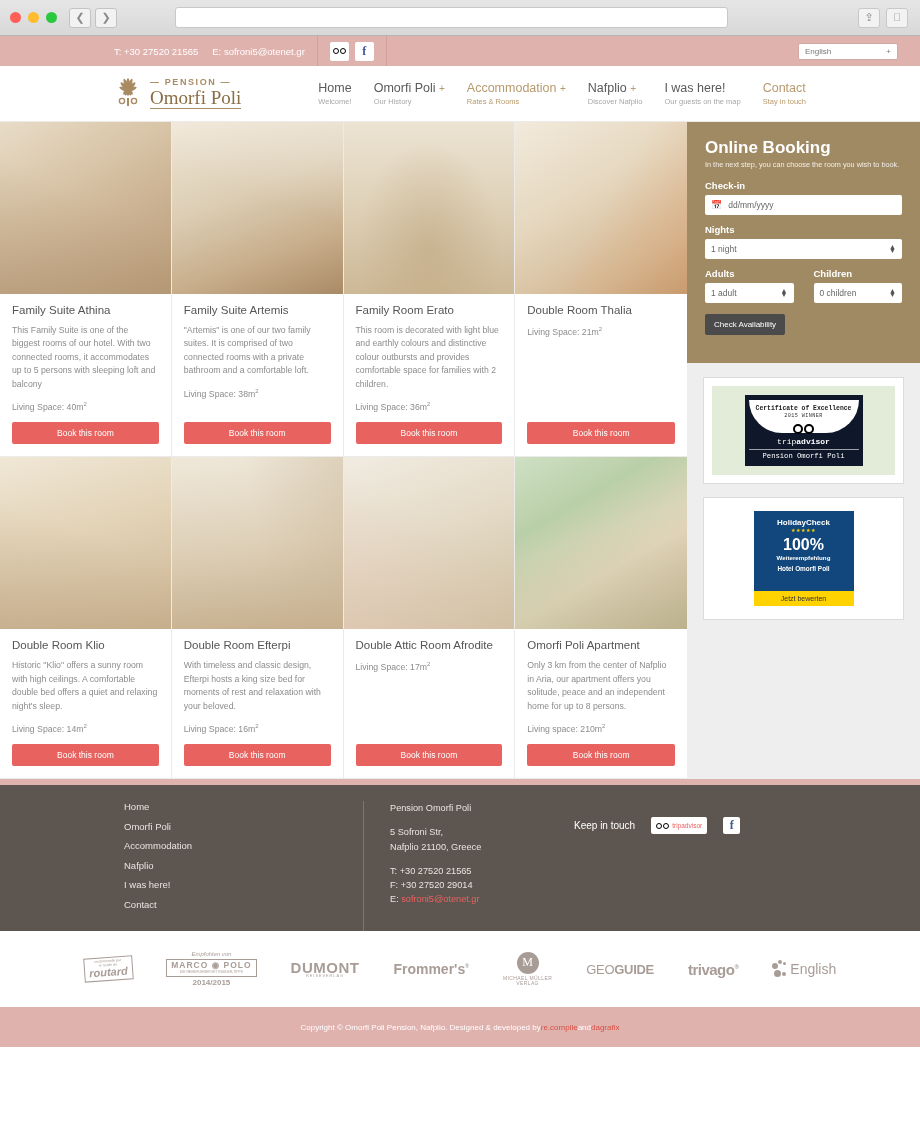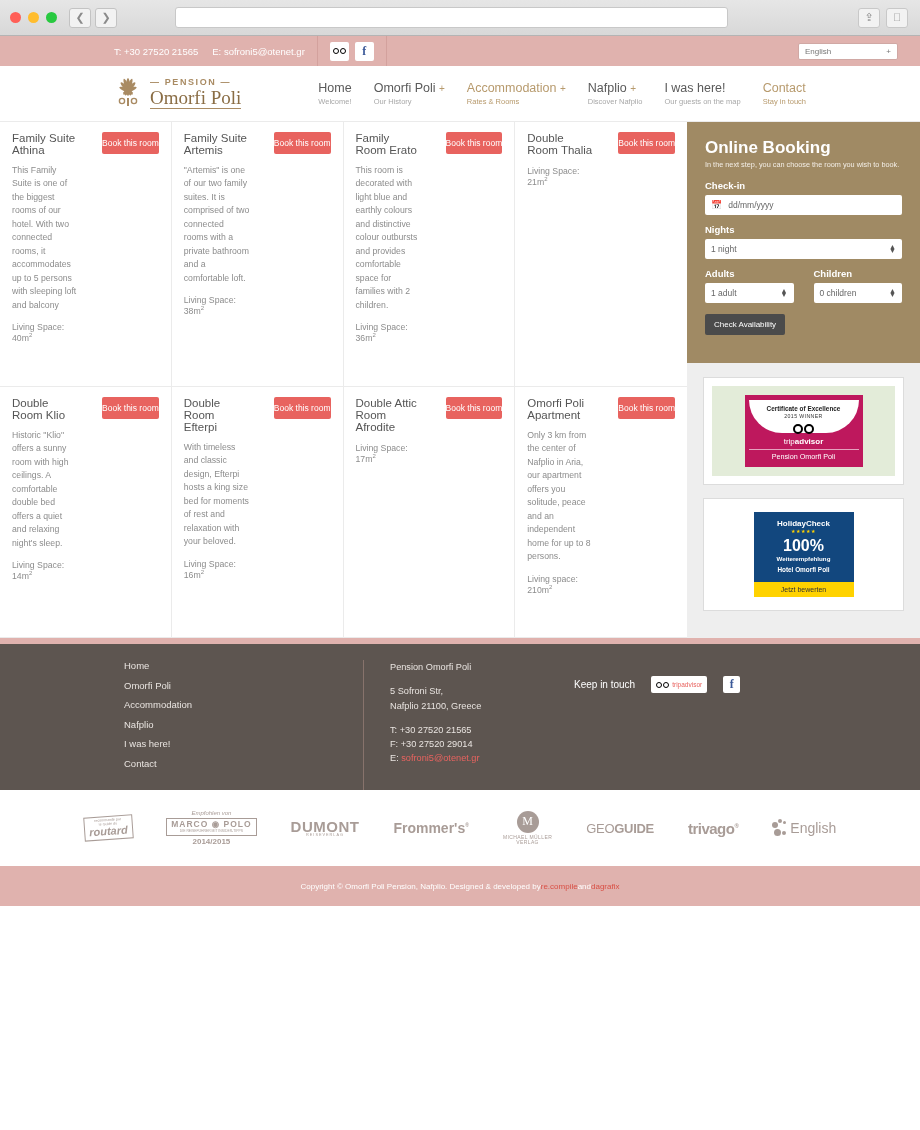--- a/index.html
+++ b/index.html
@@ -92,21 +92,21 @@
   .nav-label { font-size: 12.5px; color: #5a5a5a; white-space: nowrap; }
   .nav-item.accent .nav-label, .nav-item.accent .nav-sub { color: #b79a6d; }
   .nav-plus { color: #b79a6d; font-size: 10px; }
   .nav-sub { font-size: 7.5px; color: #a8a8a8; margin-top: 2px; }
 
   
   .content { display: flex; width: 920px; }
   .rooms { width: 687px; display: flex; flex-wrap: wrap; background: #fff; }
   .card {
     width: 171.75px; border-right: 1px solid #ebebeb;
-    border-bottom: 1px solid #ebebeb; display: flex; 
+    border-bottom: 1px solid #ebebeb; display: flex; flex-direction: column;
     background: #fff;
   }
   .card-img { height: 172px; position: relative; overflow: hidden; }
   .card-body { padding: 10px 12px 0 12px; flex: 1; }
   .card-title { font-size: 11.5px; color: #555; margin-bottom: 8px; }
   .card-desc { font-size: 8.7px; color: #8c8c8c; line-height: 1.55; }
   .card-space { font-size: 8.7px; color: #8c8c8c; margin-top: 10px; }
   .card-space sup { font-size: 6px; }
   .card-btnwrap { padding: 10px 12px 12px 12px; }
   .book-btn {
@@ -151,39 +151,40 @@
   .badges { padding: 14px 16px; background: #eeeeee; }
   .badge-box {
     background: #fff; border: 1px solid #dcdcdc; padding: 8px;
     margin-bottom: 13px;
   }
   .ta-badge {
     background: #e3ecd9; padding: 9px 6px; display: flex;
     align-items: center; justify-content: center;
   }
   .ta-inner {
-    background: #be185d; width: 118px; padding: 5px 4px 6px 4px; text-align: center;
+    background: #0f172a; width: 118px; padding: 5px 4px 6px 4px; text-align: center;
     position: relative;
+    font-family: Liberation Mono, monospace;
   }
   .ta-cap {
     background: #fff; border-radius: 0 0 58px 58px; padding: 5px 3px 14px 3px;
   }
   .ta-cert { font-size: 6.4px; font-weight: bold; color: #222; }
   .ta-year { font-size: 5.2px; color: #333; letter-spacing: .4px; margin-top: 1px; }
   .ta-owl2 { display: flex; gap: 1.5px; justify-content: center; margin-top: -9px; }
   .ta-eye2 { width: 10px; height: 10px; border-radius: 50%; border: 2px solid #000; background: #fff; }
   .ta-logo { color: #fff; font-size: 8px; margin-top: 3px; }
   .ta-logo b { font-weight: bold; }
   .ta-name {
     color: #fff; font-size: 7.2px; margin-top: 3px;
     border-top: 1px solid rgba(255,255,255,.6); padding-top: 2px;
   }
   .hc-badge { display: flex; align-items: center; justify-content: center; padding: 5px 0; }
   .hc-inner { width: 100px; }
-  .hc-top { background: #12477e; padding: 7px 4px 9px 4px; text-align: center; }
+  .hc-top { background: #12477e; padding: 7px 4px 19px 4px; text-align: center; }
   .hc-name { color: #fff; font-size: 8px; font-weight: bold; }
   .hc-stars { color: #ffd200; font-size: 5px; letter-spacing: .5px; }
   .hc-pct { color: #fff; font-size: 16px; font-weight: bold; margin-top: 3px; }
   .hc-weiter { color: #fff; font-size: 6.2px; font-weight: bold; }
   .hc-hotel { color: #fff; font-size: 6.4px; font-weight: bold; margin-top: 4px; }
   .hc-btn { background: #ffd200; color: #333; font-size: 7px; text-align: center; padding: 4px 0; }
 
   
   .footer-sep { height: 6px; background: #e0b2ae; }
   .footer {

